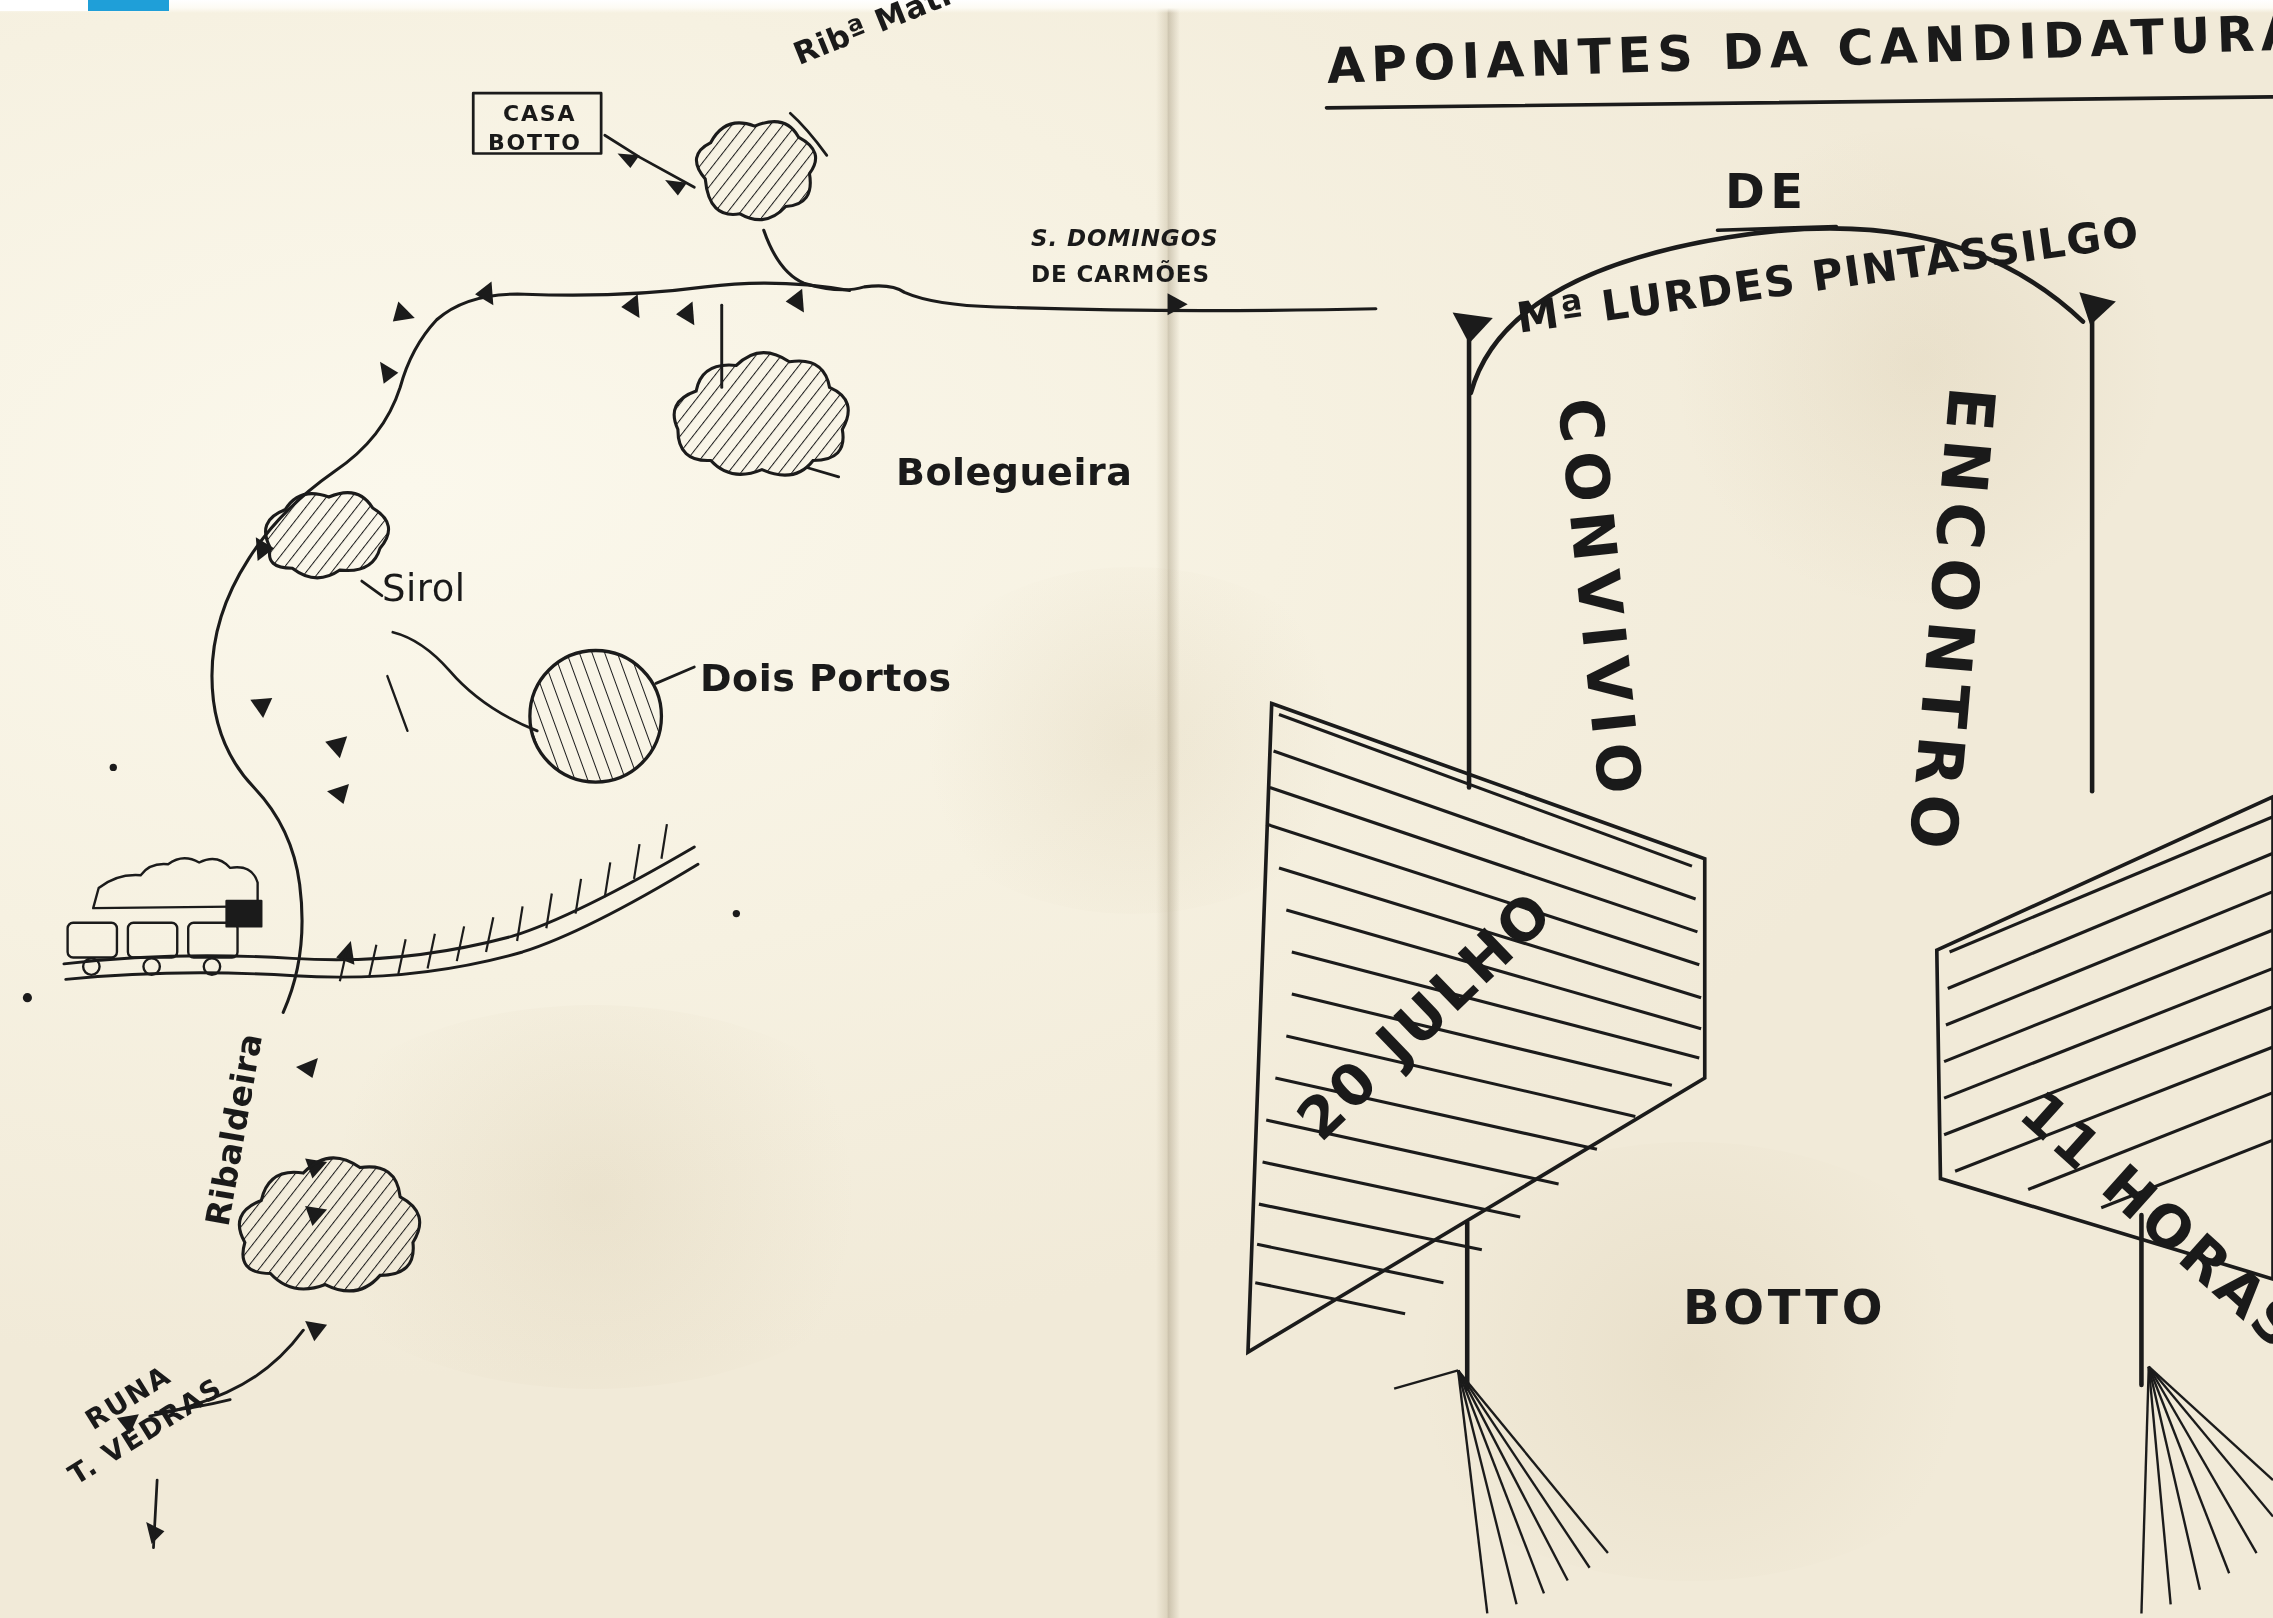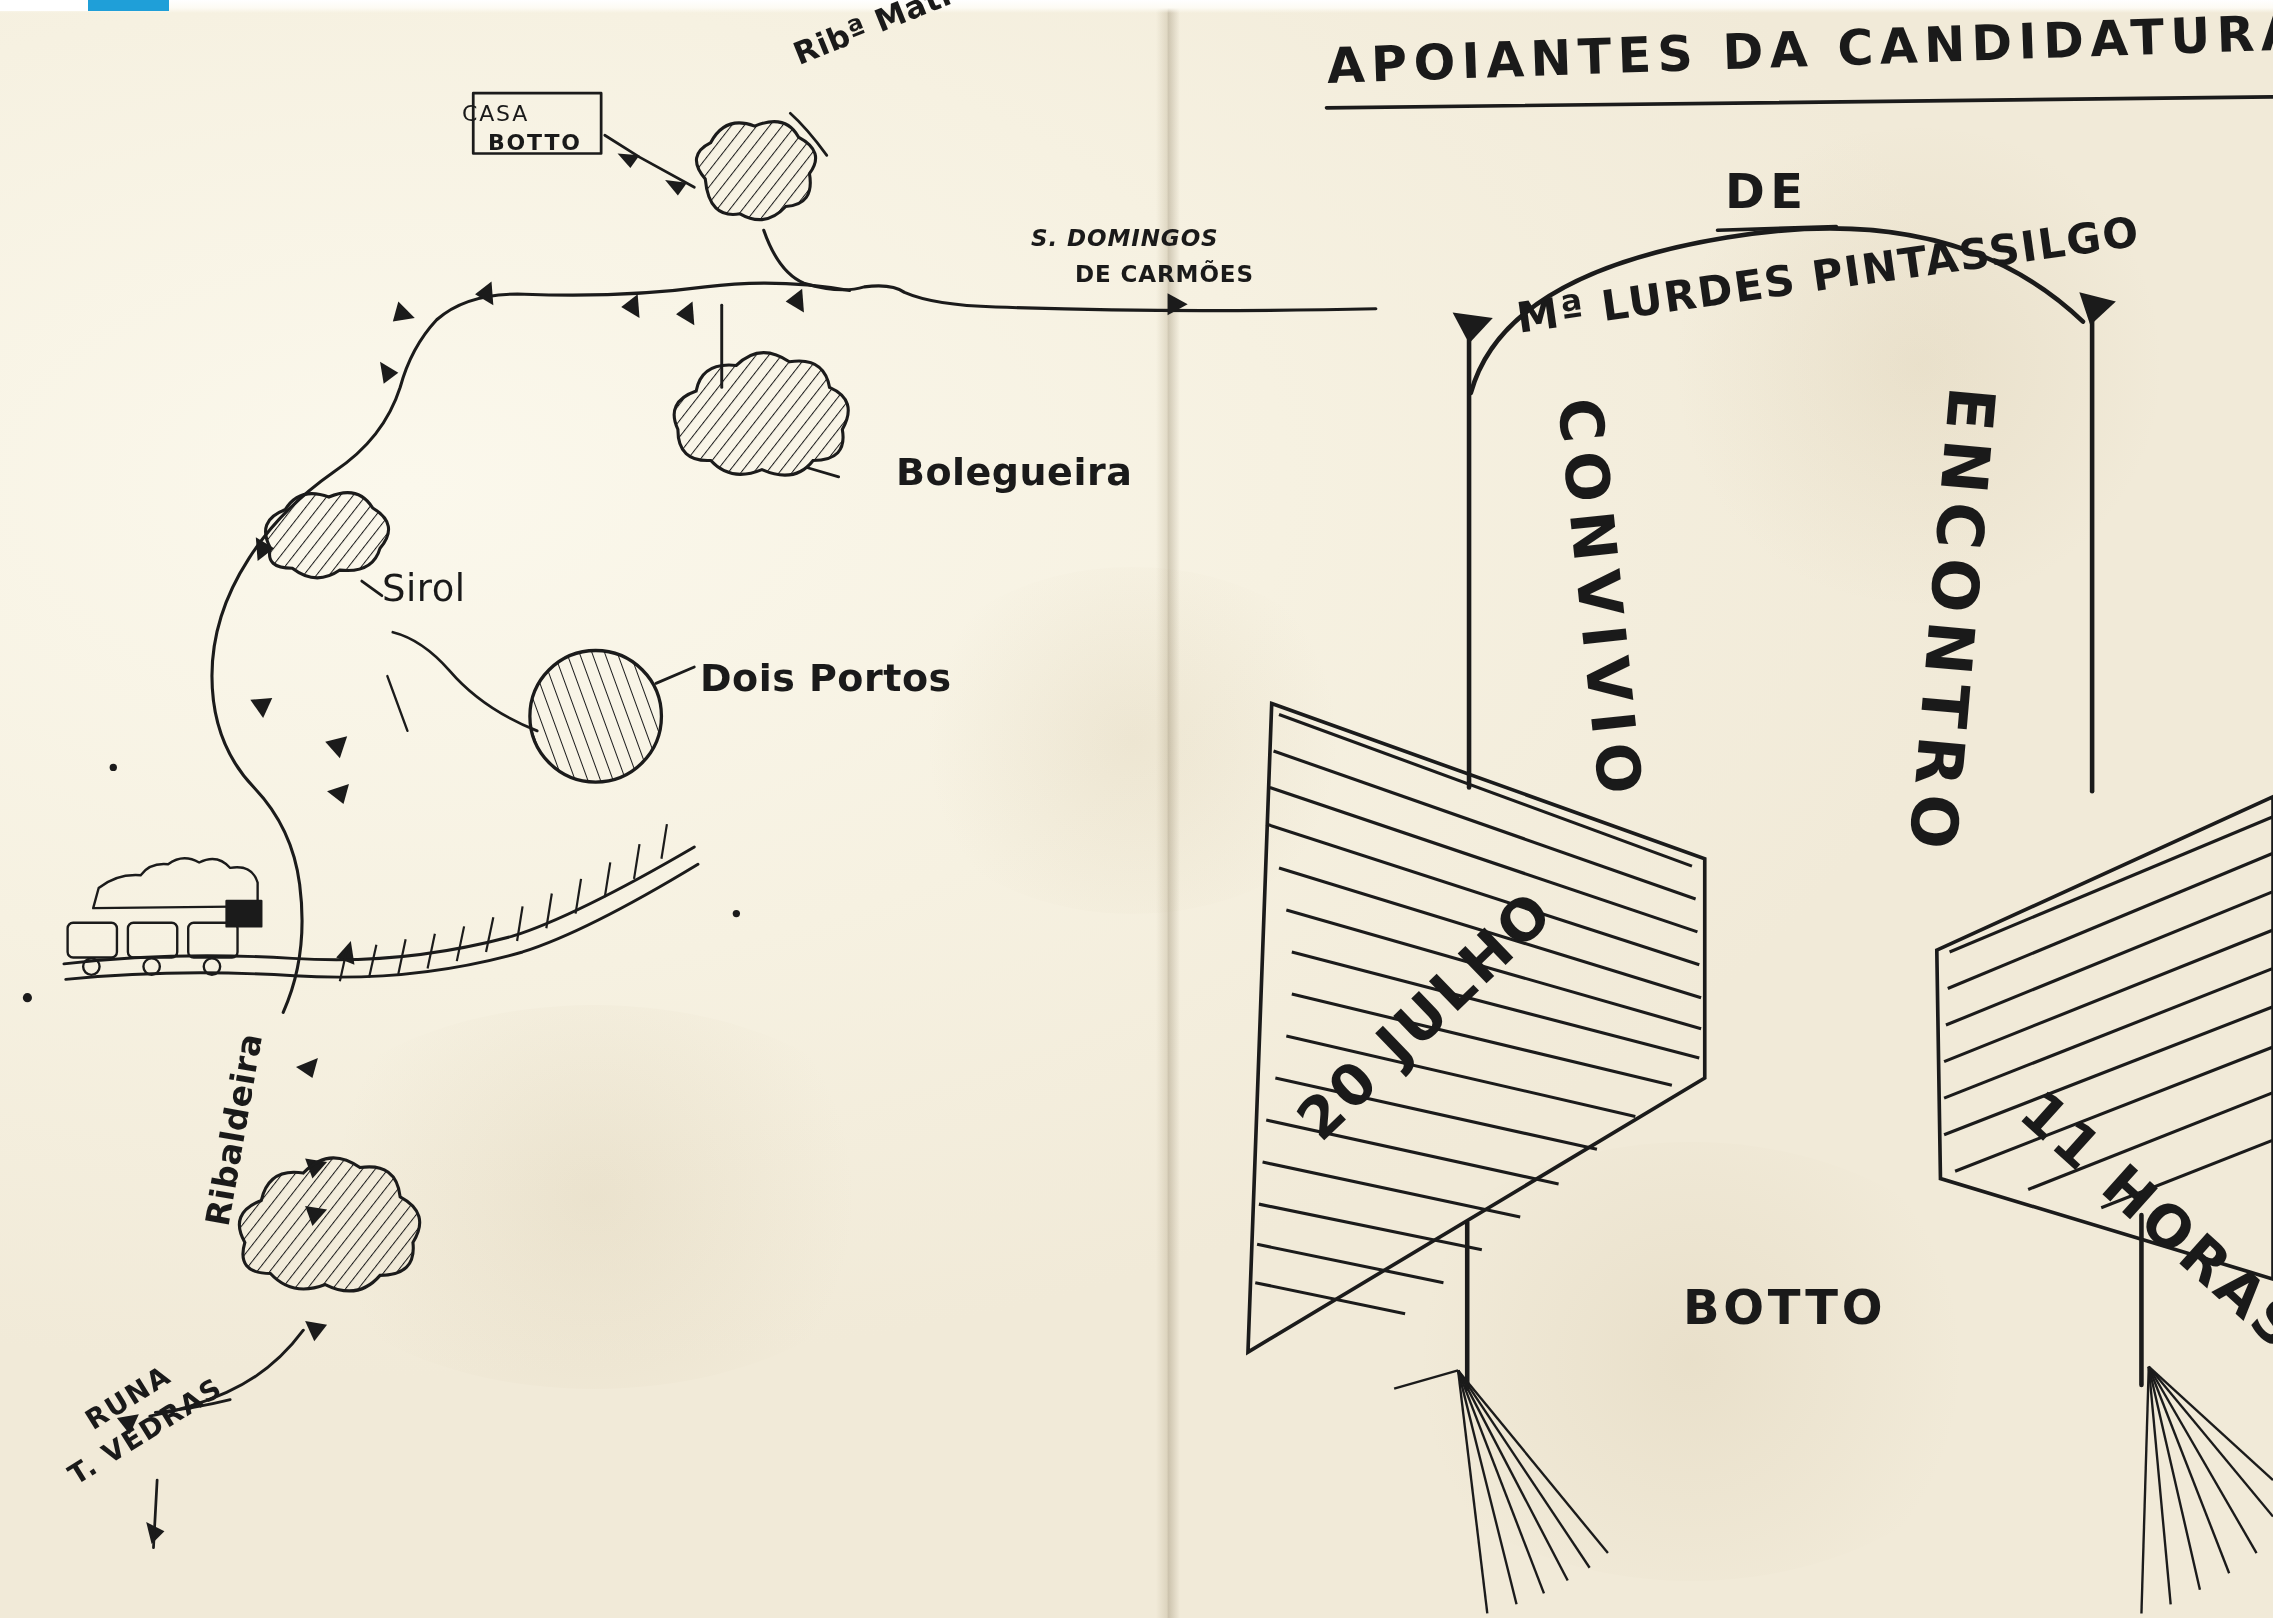--- a/index.html
+++ b/index.html
@@ -229,27 +229,27 @@
         <line x1="2352" y1="1496" x2="2440" y2="1722"></line>
         <line x1="2352" y1="1496" x2="2408" y2="1740"></line>
         <line x1="2352" y1="1496" x2="2376" y2="1756"></line>
         <line x1="2352" y1="1496" x2="2344" y2="1766"></line>
         <line x1="2352" y1="1496" x2="2488" y2="1660"></line>
         <line x1="2352" y1="1496" x2="2488" y2="1620"></line>
       </g>
     </g>
   </svg>
 
-  <div class="ink hand" style="left:462px;top:101px;font-size:22px;font-weight:400;letter-spacing:1.8px;">CASA</div>
+  <div class="ink hand" style="left:503px;top:101px;font-size:22px;font-weight:700;letter-spacing:1.8px;">CASA</div>
   <div class="ink hand" style="left:488px;top:130px;font-size:22px;font-weight:700;letter-spacing:1.8px;">BOTTO</div>
 
   <div class="ink hand" style="left:795px;top:37px;font-size:31px;font-weight:600;transform:rotate(-22deg);transform-origin:left center;">Ribª Matiª Afonso</div>
 
   <div class="ink hand" style="left:1031px;top:225px;font-size:23px;font-weight:600;letter-spacing:0.9px;font-style:italic;">S. DOMINGOS</div>
-  <div class="ink hand" style="left:1031px;top:261px;font-size:23px;font-weight:600;letter-spacing:0.9px;margin-left:44px;">DE CARMÕES</div>
+  <div class="ink hand" style="left:1031px;top:261px;font-size:23px;font-weight:600;letter-spacing:0.9px;">DE CARMÕES</div>
 
   <div class="ink hand" style="left:848px;top:450px;font-size:38px;font-weight:600;margin-left:48px;">Bolegueira</div>
 
   <div class="ink hand" style="left:382px;top:567px;font-size:37px;font-weight:400;">Sirol</div>
 
   <div class="ink hand" style="left:700px;top:656px;font-size:38px;font-weight:600;">Dois Portos</div>
 
   <div class="ink hand" style="left:217px;top:1206px;font-size:33px;font-weight:600;transform:rotate(-80deg);transform-origin:left center;">Ribaldeira</div>
 
   <div class="ink hand" style="left:88px;top:1407px;font-size:27.4px;font-weight:600;letter-spacing:1.8px;transform:rotate(-32deg);transform-origin:left center;">RUNA</div>

